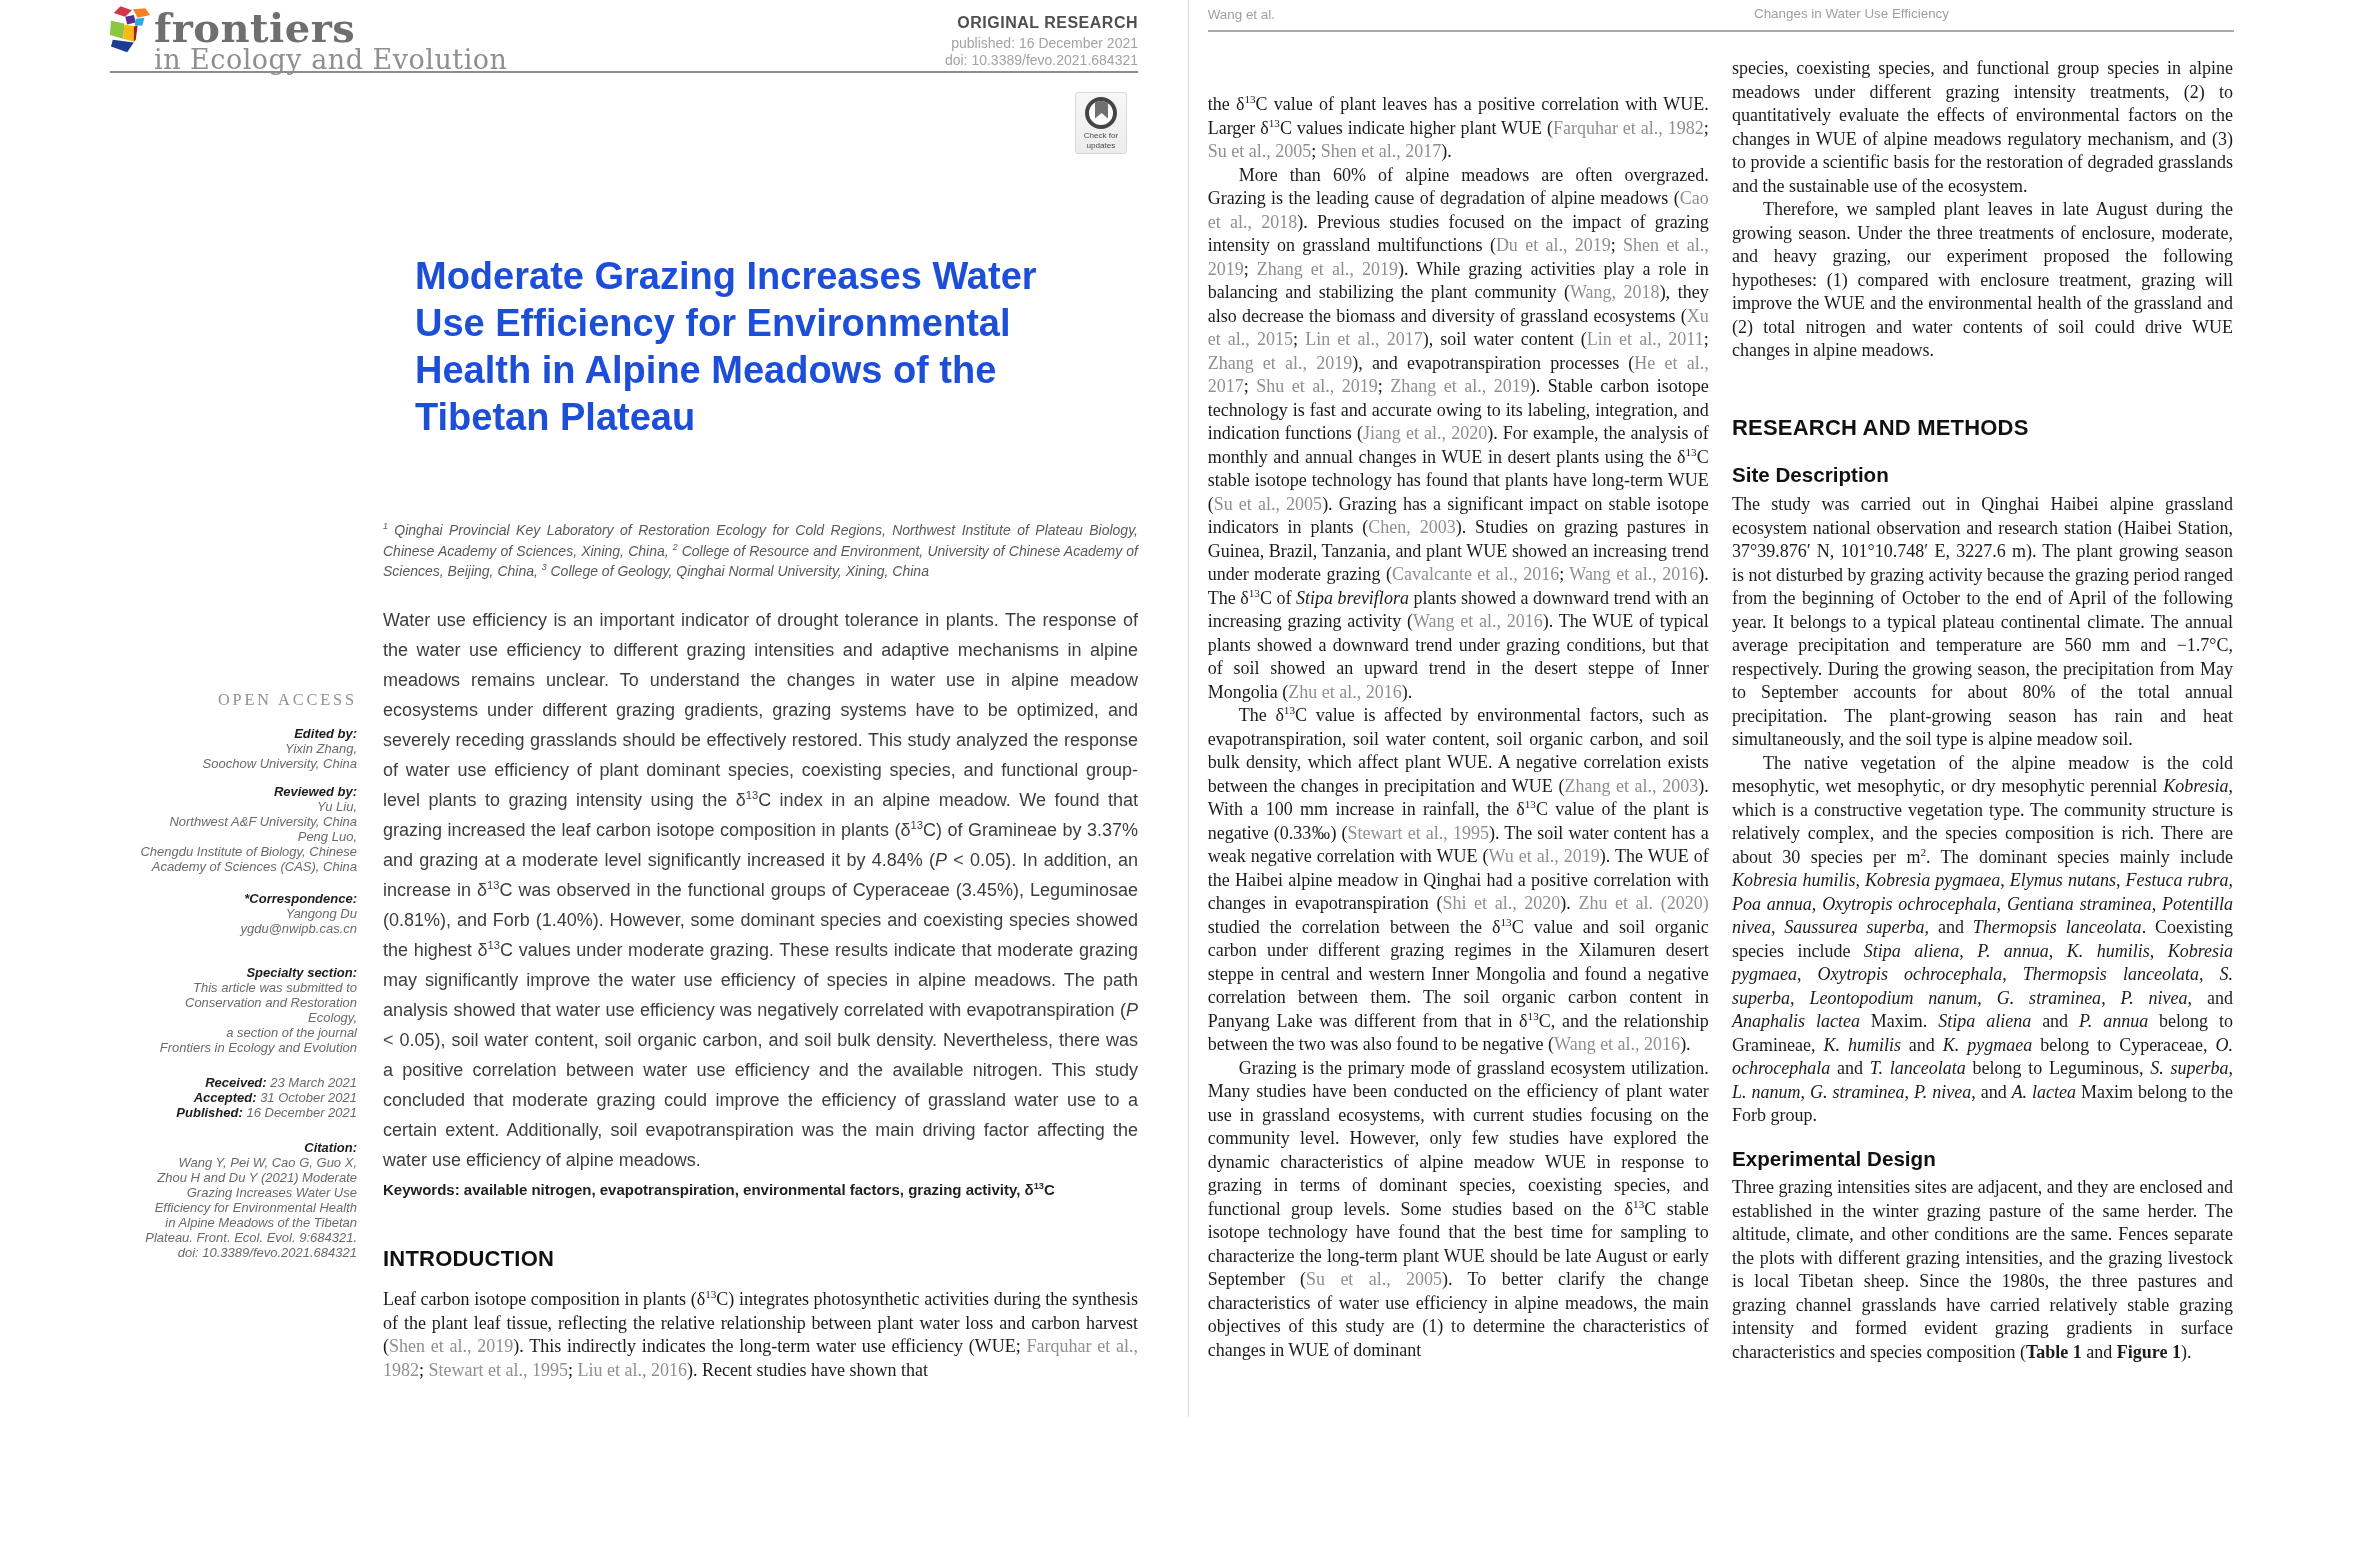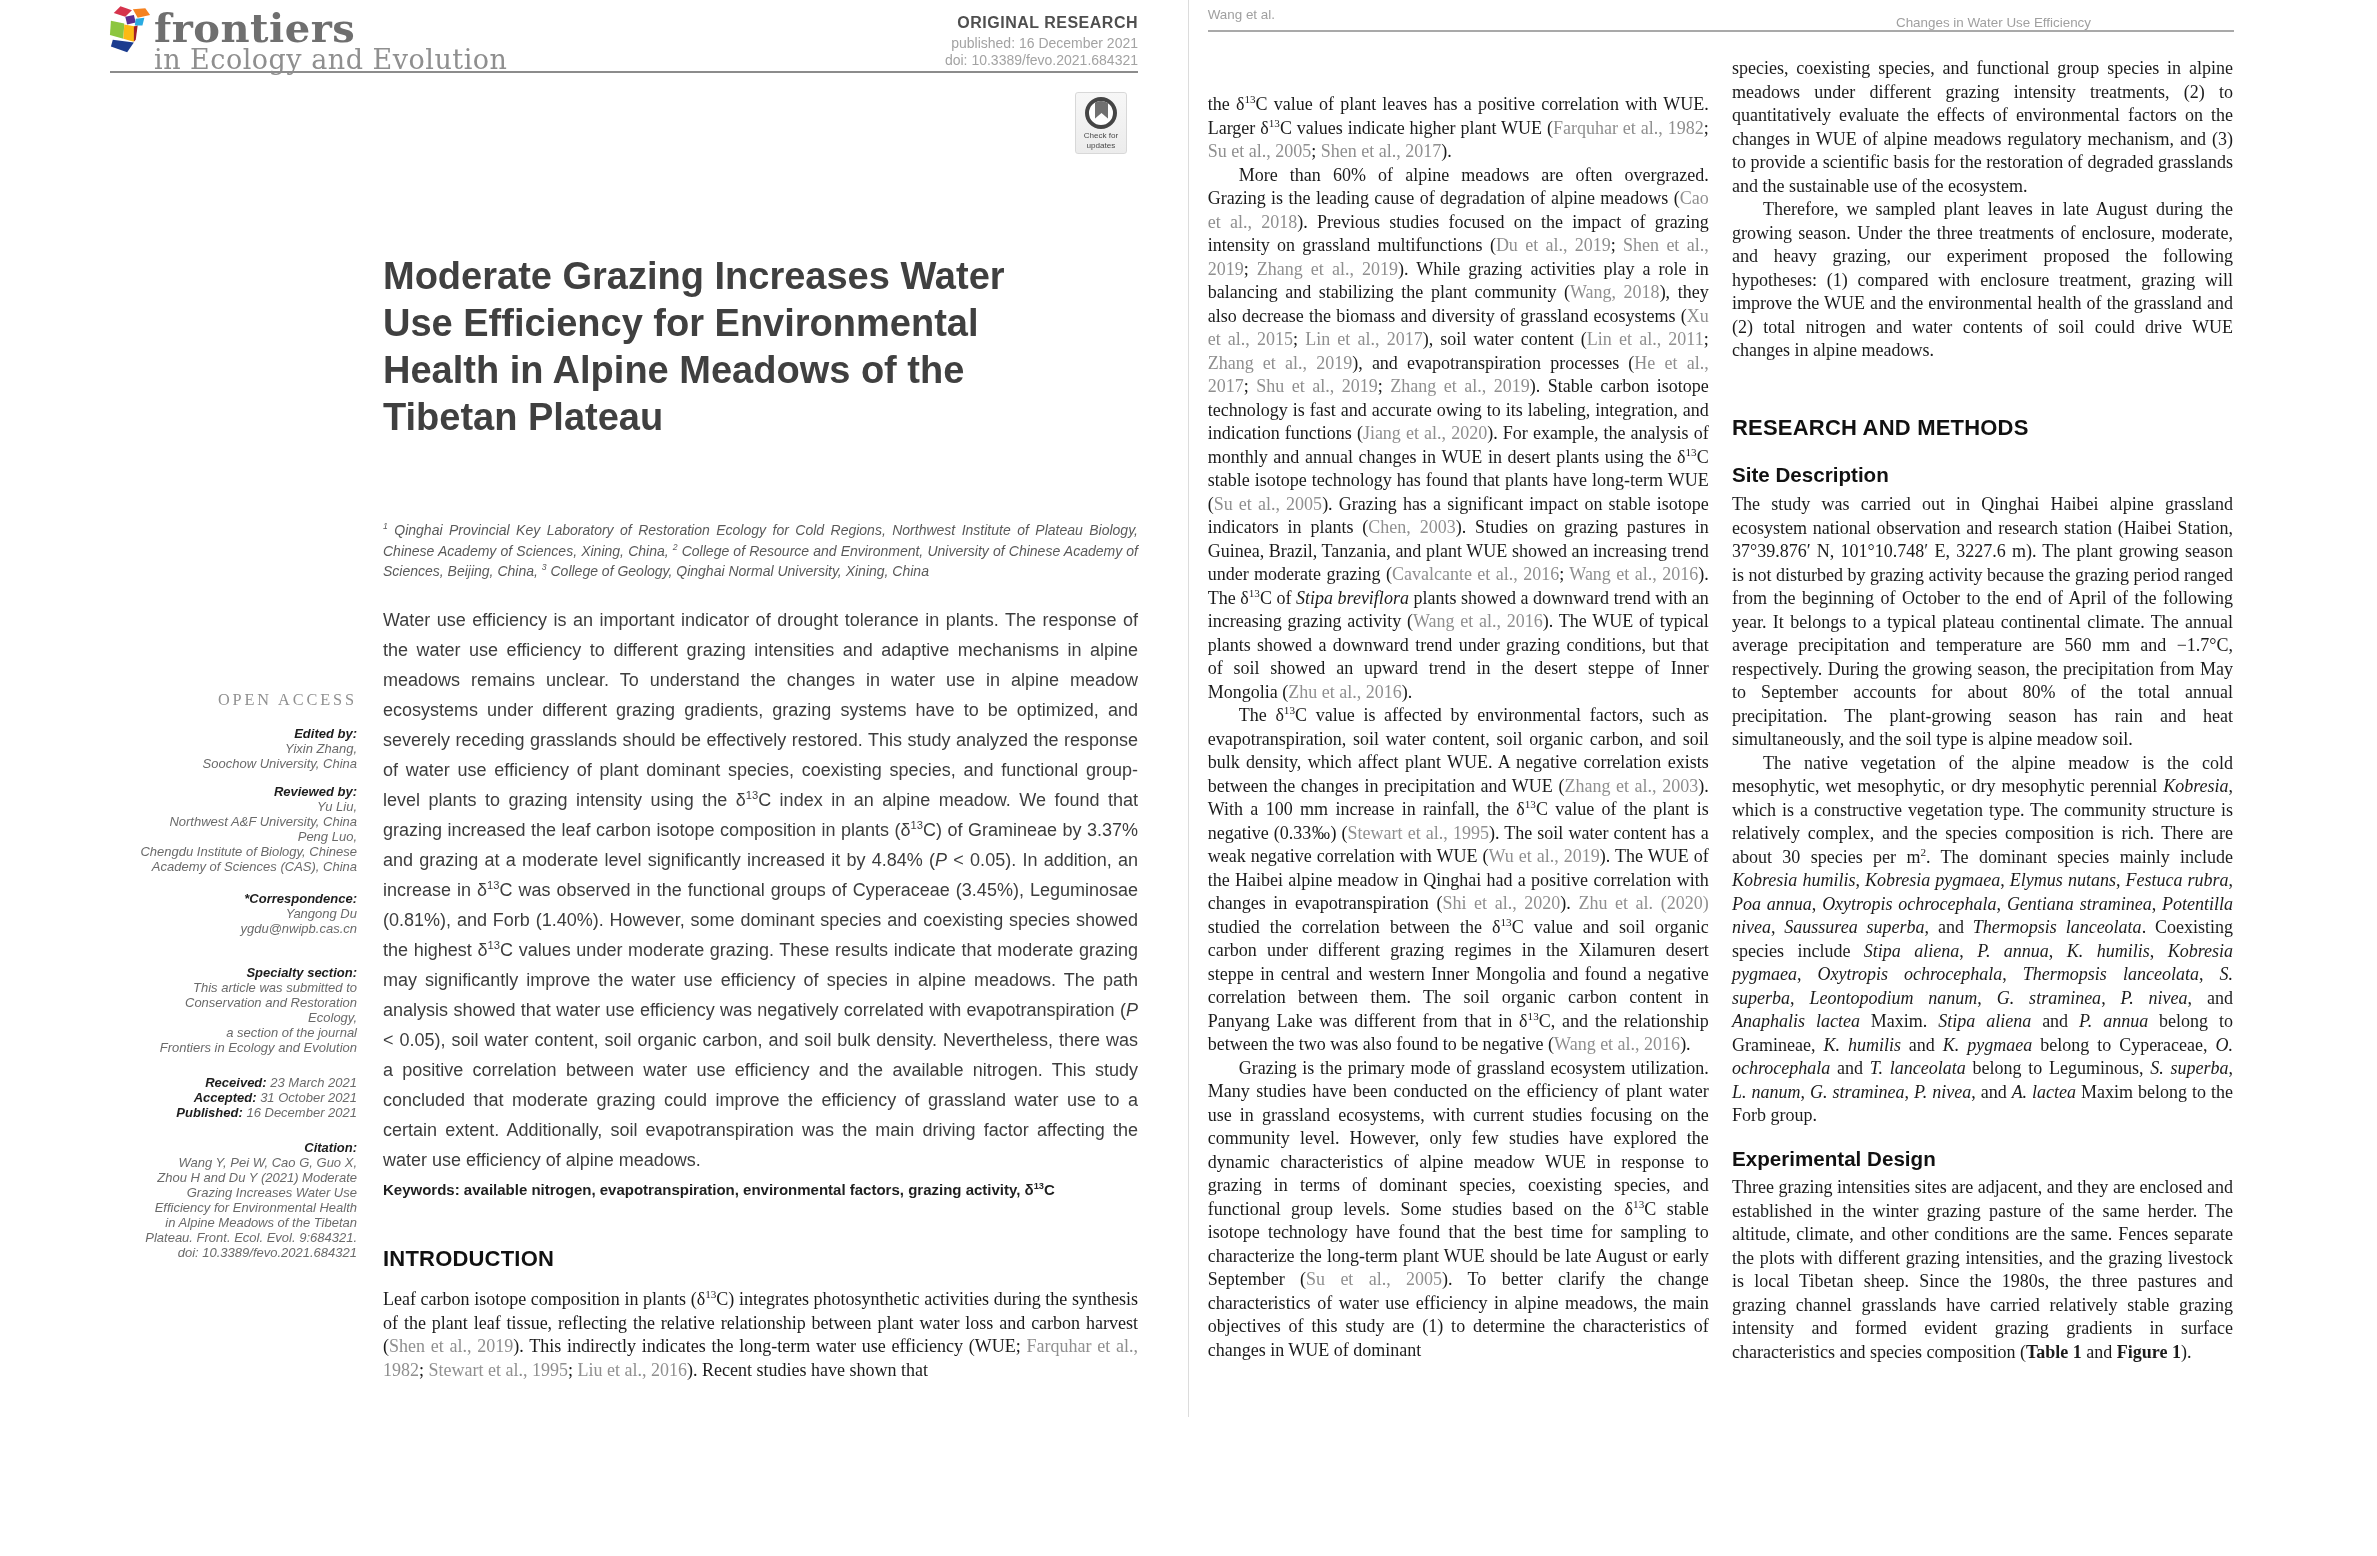--- a/index.html
+++ b/index.html
@@ -17,21 +17,21 @@
   .hrule-light{background:#c9c9c9;height:1.4px;}
   
   .badge{background:linear-gradient(#f7f7f7,#ececec);border:1px solid #d8d8d8;border-radius:2.9px;
          width:50px;height:60px;text-align:center;cursor:pointer;}
   .badge-ring{width:24px;height:24px;border:4.3px solid #454545;border-radius:50%;margin:3.8px auto 1.9px auto;
               position:relative;overflow:hidden;background:#fff;}
   .badge-bookmark{position:absolute;left:5.8px;top:-1px;width:13.4px;height:19px;background:#707070;
                   clip-path:polygon(0 0,100% 0,100% 100%,50% 70%,0 100%);}
   .badge-text{font-size:8.1px;line-height:10px;color:#4a4a4a;white-space:pre-line;}
   
-  .title{font-size:38px;line-height:47px;font-weight:bold;color:#404040;white-space:pre-line;letter-spacing:0px;}
+  .title{font-size:38px;line-height:47px;font-weight:bold;color:#1d4ed8;white-space:pre-line;letter-spacing:0px;margin-left:32px;}
   .authors{font-size:17px;line-height:24px;font-style:italic;font-weight:bold;color:#222;white-space:pre-line;}
   .affil{font-size:14px;line-height:20.6px;font-style:italic;color:#5a5a5a;text-align:justify;}
   .abstract{font-size:18px;line-height:30px;color:#3d3d3d;text-align:justify;}
   .kw{font-size:15px;line-height:19px;font-weight:bold;color:#1f1f1f;}
   .h1{font-size:22px;font-weight:bold;color:#111;letter-spacing:0.2px;}
   .h2{font-size:20.6px;font-weight:bold;color:#111;}
   .serif-par{font-family:"Liberation Serif",serif;font-size:18px;line-height:23.5px;color:#1b1b1b;text-align:justify;}
   .ind{text-indent:31px;}
   
   .sidebar{width:247px;text-align:right;font-style:italic;font-size:13px;line-height:15px;color:#6a6a6a;}
@@ -148,21 +148,21 @@
       <span class="fc">1</span>
       <span class="fr">December 2021 | Volume 9 | Article 684321</span>
     </div>
   </div>
 
   <div class="abs divider" style="left:1188px;top:0;height:1557px;"></div>
 
   <div class="abs" style="left:1190px;top:0;width:1188px;height:1557px;">
 
     <div class="abs runhead" style="left:17.7px;top:6.7px;">Wang et al.</div>
-    <div class="abs runhead" style="left:564px;top:15px;width:479px;text-align:center;">Changes in Water Use Efficiency</div>
+    <div class="abs runhead" style="left:564px;top:6px;width:479px;text-align:left;">Changes in Water Use Efficiency</div>
     <div class="abs p2rule" style="left:17.7px;top:30px;width:1026px;"></div>
 
     <div class="abs" style="left:17.7px;top:57px;width:501px;margin-top:36px;">
       <div class="serif-par">the δ<sup>13</sup>C value of plant leaves has a positive correlation with WUE. Larger δ<sup>13</sup>C values indicate higher plant WUE (<span class="cite">Farquhar et al., 1982</span>; <span class="cite">Su et al., 2005</span>; <span class="cite">Shen et al., 2017</span>).</div>
       <div class="serif-par ind">More than 60% of alpine meadows are often overgrazed. Grazing is the leading cause of degradation of alpine meadows (<span class="cite">Cao et al., 2018</span>). Previous studies focused on the impact of grazing intensity on grassland multifunctions (<span class="cite">Du et al., 2019</span>; <span class="cite">Shen et al., 2019</span>; <span class="cite">Zhang et al., 2019</span>). While grazing activities play a role in balancing and stabilizing the plant community (<span class="cite">Wang, 2018</span>), they also decrease the biomass and diversity of grassland ecosystems (<span class="cite">Xu et al., 2015</span>; <span class="cite">Lin et al., 2017</span>), soil water content (<span class="cite">Lin et al., 2011</span>; <span class="cite">Zhang et al., 2019</span>), and evapotranspiration processes (<span class="cite">He et al., 2017</span>; <span class="cite">Shu et al., 2019</span>; <span class="cite">Zhang et al., 2019</span>). Stable carbon isotope technology is fast and accurate owing to its labeling, integration, and indication functions (<span class="cite">Jiang et al., 2020</span>). For example, the analysis of monthly and annual changes in WUE in desert plants using the δ<sup>13</sup>C stable isotope technology has found that plants have long-term WUE (<span class="cite">Su et al., 2005</span>). Grazing has a significant impact on stable isotope indicators in plants (<span class="cite">Chen, 2003</span>). Studies on grazing pastures in Guinea, Brazil, Tanzania, and plant WUE showed an increasing trend under moderate grazing (<span class="cite">Cavalcante et al., 2016</span>; <span class="cite">Wang et al., 2016</span>). The δ<sup>13</sup>C of <i>Stipa breviflora</i> plants showed a downward trend with an increasing grazing activity (<span class="cite">Wang et al., 2016</span>). The WUE of typical plants showed a downward trend under grazing conditions, but that of soil showed an upward trend in the desert steppe of Inner Mongolia (<span class="cite">Zhu et al., 2016</span>).</div>
       <div class="serif-par ind">The δ<sup>13</sup>C value is affected by environmental factors, such as evapotranspiration, soil water content, soil organic carbon, and soil bulk density, which affect plant WUE. A negative correlation exists between the changes in precipitation and WUE (<span class="cite">Zhang et al., 2003</span>). With a 100 mm increase in rainfall, the δ<sup>13</sup>C value of the plant is negative (0.33‰) (<span class="cite">Stewart et al., 1995</span>). The soil water content has a weak negative correlation with WUE (<span class="cite">Wu et al., 2019</span>). The WUE of the Haibei alpine meadow in Qinghai had a positive correlation with changes in evapotranspiration (<span class="cite">Shi et al., 2020</span>). <span class="cite">Zhu et al. (2020)</span> studied the correlation between the δ<sup>13</sup>C value and soil organic carbon under different grazing regimes in the Xilamuren desert steppe in central and western Inner Mongolia and found a negative correlation between them. The soil organic carbon content in Panyang Lake was different from that in δ<sup>13</sup>C, and the relationship between the two was also found to be negative (<span class="cite">Wang et al., 2016</span>).</div>
       <div class="serif-par ind">Grazing is the primary mode of grassland ecosystem utilization. Many studies have been conducted on the efficiency of plant water use in grassland ecosystems, with current studies focusing on the community level. However, only few studies have explored the dynamic characteristics of alpine meadow WUE in response to grazing in terms of dominant species, coexisting species, and functional group levels. Some studies based on the δ<sup>13</sup>C stable isotope technology have found that the best time for sampling to characterize the long-term plant WUE should be late August or early September (<span class="cite">Su et al., 2005</span>). To better clarify the change characteristics of water use efficiency in alpine meadows, the main objectives of this study are (1) to determine the characteristics of changes in WUE of dominant</div>
     </div>
 
     <div class="abs" style="left:542px;top:57px;width:501px;">

